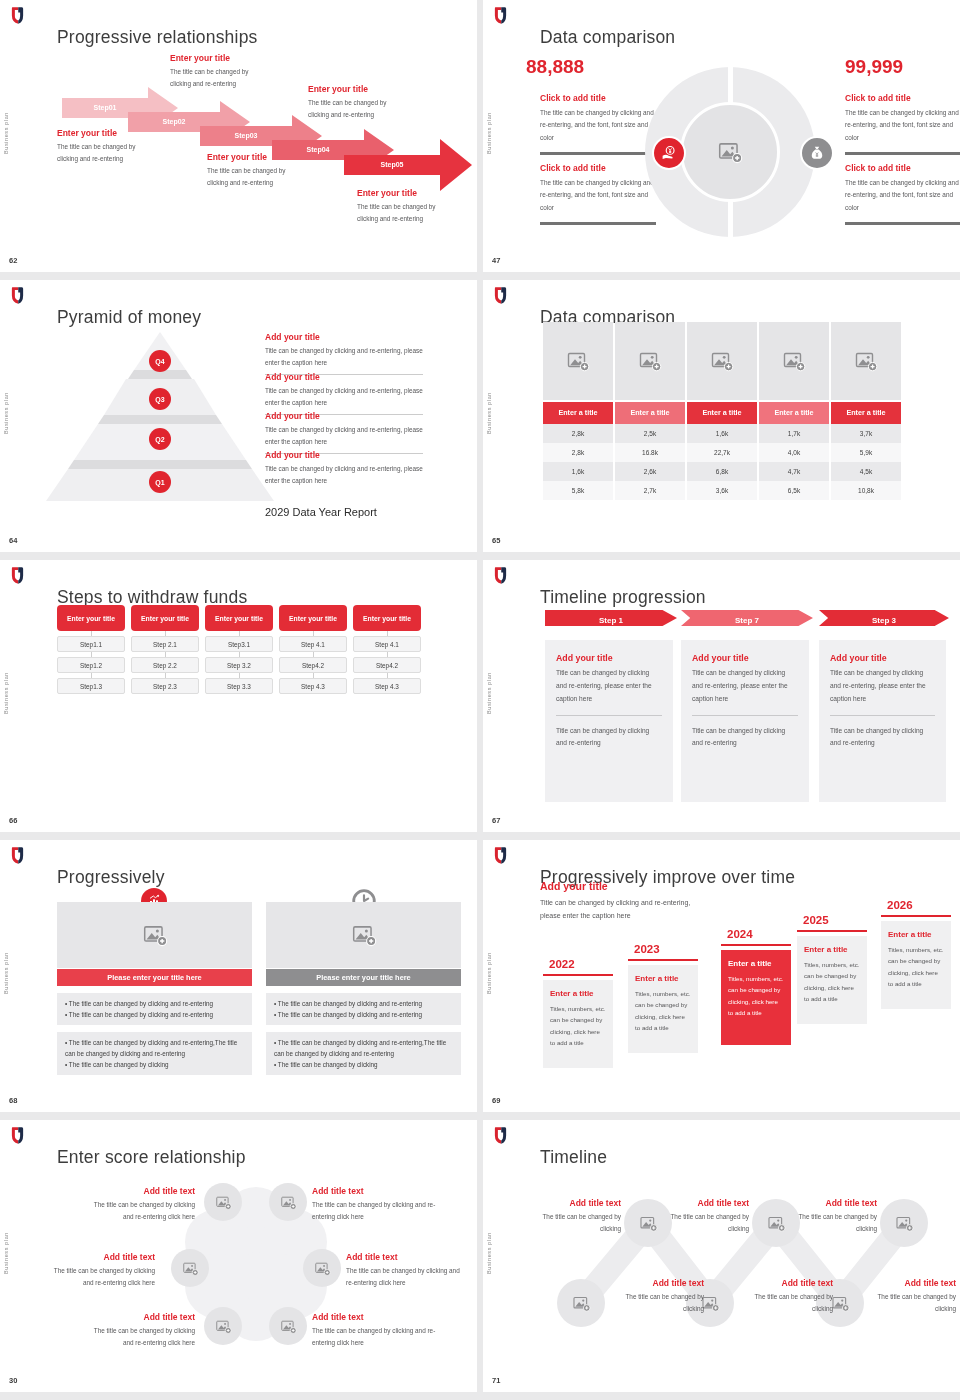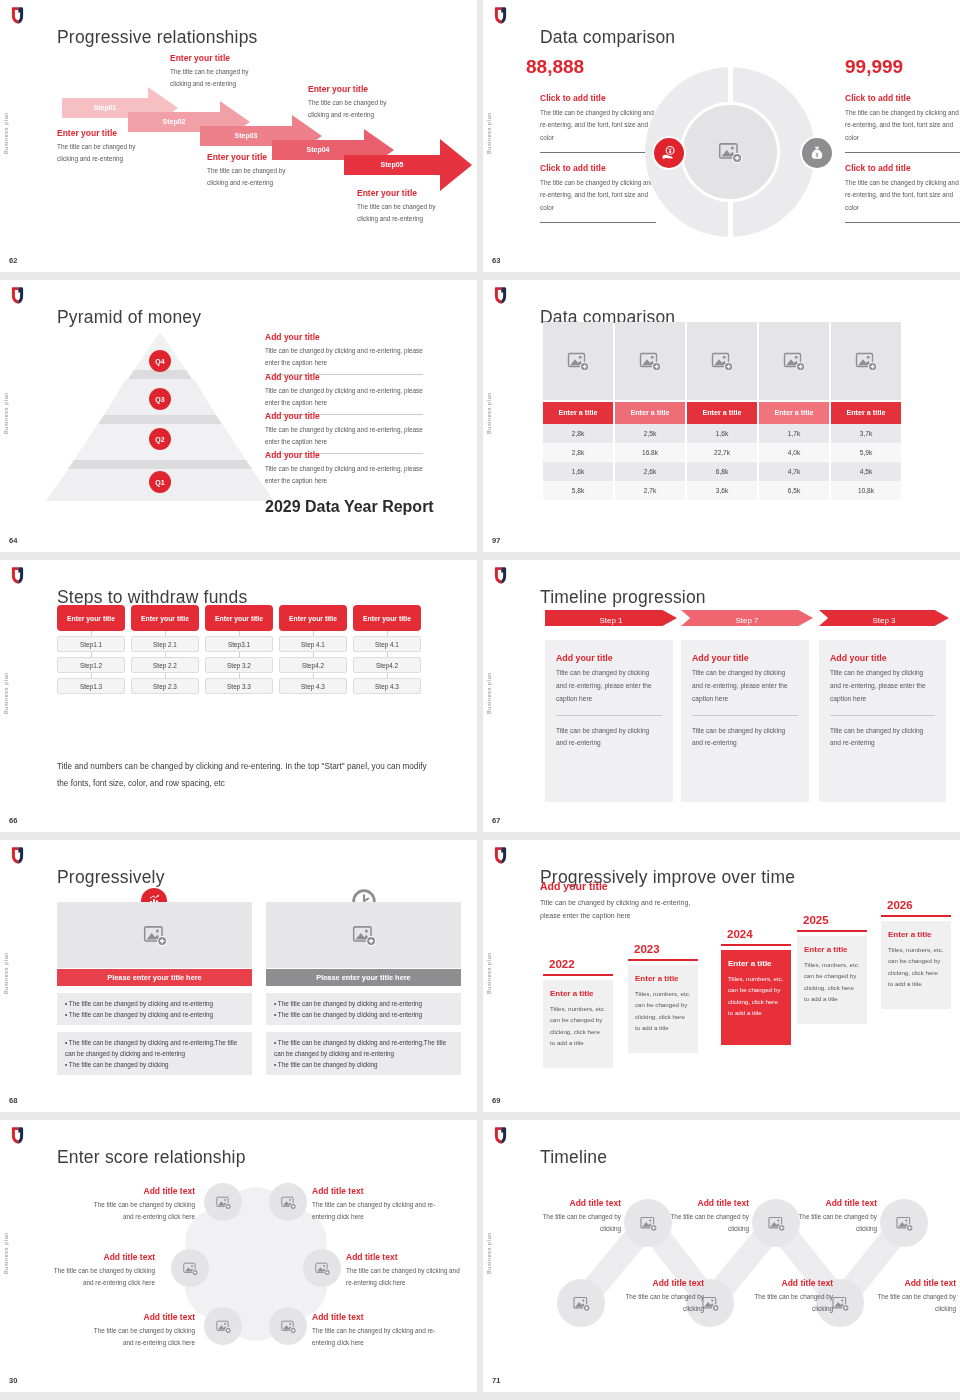--- a/index.html
+++ b/index.html
@@ -13,21 +13,21 @@
   .stitle{position:absolute;left:57px;top:12px;font-size:17.5px;font-weight:400;color:#3d3d3d;letter-spacing:.2px;}
   .tt{color:#E0242E;font-weight:bold;}
   .tx{color:#58585a;}
   
   .tb{position:absolute;width:100px;}
   .tb .tt{font-size:8.5px;margin-bottom:3px;display:block;}
   .tb .tx{font-size:6.4px;line-height:1.95;display:block;}
   .astep{position:absolute;width:62px;text-align:center;font-size:7px;font-weight:bold;color:#fff;}
   
   .bigval{position:absolute;font-size:19px;font-weight:bold;color:#E0242E;}
-  .sec{position:absolute;width:116px;border-bottom:1px solid #737373;padding-bottom:8px;}
+  .sec{position:absolute;width:116px;border-bottom:3px solid #737373;padding-bottom:8px;}
   .sec .tt{font-size:8.5px;display:block;margin-bottom:4px;}
   .sec .tx{font-size:6.4px;line-height:1.95;display:block;}
   .donut{position:absolute;border-radius:50%;}
   .badge{position:absolute;border-radius:50%;display:flex;align-items:center;justify-content:center;}
   
   .pitem{position:absolute;width:158px;border-bottom:1px solid #ccc;padding-bottom:6px;}
   .pitem.last{border-bottom:none;}
   .pitem .tt{font-size:8.5px;display:block;margin-bottom:3px;}
   .pitem .tx{font-size:6.4px;line-height:1.8;display:block;}
   .qcirc{position:absolute;width:22px;height:22px;border-radius:50%;background:#E0242E;color:#fff;font-size:7px;font-weight:bold;display:flex;align-items:center;justify-content:center;}
@@ -38,21 +38,21 @@
   .t65 .hd{height:22px;line-height:22px;text-align:center;color:#fff;font-size:7.2px;font-weight:bold;}
   .t65 .cell{height:19px;line-height:19px;text-align:center;font-size:6.5px;color:#3f3f3f;}
   
   .c66{position:absolute;left:57px;top:45px;display:flex;gap:6px;}
   .c66 .col{width:68px;display:flex;flex-direction:column;align-items:center;}
   .btn66{width:68px;height:26px;background:#E32C36;border-radius:4px;color:#fff;font-size:6.8px;font-weight:bold;display:flex;align-items:center;justify-content:center;}
   .conn{width:1px;height:5px;background:#cfcfcf;}
   .step66{width:68px;height:16px;background:#F4F4F5;border:1px solid #ddd;border-radius:2px;font-size:6.4px;color:#3f3f3f;display:flex;align-items:center;justify-content:center;box-sizing:border-box;}
   .note66{position:absolute;left:57px;top:198px;width:372px;font-size:8.2px;line-height:2.1;color:#3a3a3a;}
   
-  .rib{position:absolute;top:50px;height:16px;line-height:22px;text-align:center;color:#fff;font-weight:normal;font-size:8px;}
+  .rib{position:absolute;top:50px;height:16px;line-height:22px;text-align:center;color:#fff;font-weight:bold;font-size:8px;}
   .rib.first{clip-path:polygon(0 0,89% 0,100% 50%,89% 100%,0 100%);}
   .rib.chev{clip-path:polygon(0 0,89% 0,100% 50%,89% 100%,0 100%,7% 50%);}
   .card67{position:absolute;top:80px;height:162px;background:#F0F0F2;box-sizing:border-box;padding:13px 11px;}
   .card67 .tt{font-size:8.8px;display:block;margin-bottom:4px;}
   .card67 .tx{font-size:6.6px;line-height:1.95;display:block;}
   .card67 .div{border-top:1px solid #c9c9cb;margin:9px 0;}
   
   .panel{position:absolute;width:195px;}
   .imgarea{height:66px;background:#E6E6E8;display:flex;align-items:center;justify-content:center;}
   .banner{height:17px;line-height:17px;text-align:center;color:#fff;font-weight:bold;font-size:7.4px;margin-top:1px;}
@@ -195,21 +195,21 @@
     <div class="badge" style="left:169px;top:136px;width:30px;height:30px;background:#E0242E;border:2px solid #fff">
       <svg width="18" height="18">
           <use href="#icon-yuan-hand"></use>
         </svg>
     </div>
     <div class="badge" style="left:317px;top:136px;width:30px;height:30px;background:#8E8E90;border:2px solid #fff">
       <svg width="18" height="18">
           <use href="#icon-bag"></use>
         </svg>
     </div>
-    <div class="pagenum">63</div>
+    <div class="pagenum">47</div>
   </section>
 
   <section class="slide">
     <svg class="logo">
         <use href="#icon-logo"></use>
       </svg>
     <div class="brand">Business plan</div>
     <h2 class="stitle">Pyramid of money</h2>
     <svg class="abs" style="left:20px;top:48px" width="280" height="180" viewBox="0 0 280 180">
       <polygon points="140,4 166,42 114,42" fill="#F1F1F3"></polygon>
@@ -233,21 +233,21 @@
       <span class="tx">Title can be changed by clicking and re-entering, please enter the caption here</span>
     </div>
     <div class="pitem" style="left:265px;top:131px">
       <span class="tt">Add your title</span>
       <span class="tx">Title can be changed by clicking and re-entering, please enter the caption here</span>
     </div>
     <div class="pitem last" style="left:265px;top:170px">
       <span class="tt">Add your title</span>
       <span class="tx">Title can be changed by clicking and re-entering, please enter the caption here</span>
     </div>
-    <div class="abs" style="left:265px;top:218px;font-size:16px;font-weight:bold;color:#2b2b2b">2029 Data Year Report</div>
+    <div class="abs" style="left:265px;top:226px;font-size:11px;font-weight:normal;color:#2b2b2b">2029 Data Year Report</div>
     <div class="pagenum">64</div>
   </section>
 
   <section class="slide">
     <svg class="logo">
         <use href="#icon-logo"></use>
       </svg>
     <div class="brand">Business plan</div>
     <h2 class="stitle">Data comparison</h2>
     <div class="t65">
@@ -305,21 +305,21 @@
               <use href="#icon-img"></use>
             </svg>
           </div>
         <div class="hd" style="background:#E4323C">Enter a title</div>
         <div class="cell" style="background:#E9E9EB">3,7k</div>
         <div class="cell" style="background:#F7F7F8">5,9k</div>
         <div class="cell" style="background:#E9E9EB">4,5k</div>
         <div class="cell" style="background:#F7F7F8">10,8k</div>
       </div>
     </div>
-    <div class="pagenum">97</div>
+    <div class="pagenum">65</div>
   </section>
 
   <section class="slide">
     <svg class="logo">
         <use href="#icon-logo"></use>
       </svg>
     <div class="brand">Business plan</div>
     <h2 class="stitle">Steps to withdraw funds</h2>
     <div class="c66">
       <div class="col">
@@ -361,21 +361,20 @@
       <div class="col">
         <div class="btn66">Enter your title</div>
         <div class="conn"></div>
         <div class="step66">Step 4.1</div>
         <div class="conn"></div>
         <div class="step66">Step4.2</div>
         <div class="conn"></div>
         <div class="step66">Step 4.3</div>
       </div>
     </div>
-    <div class="note66">Title and numbers can be changed by clicking and re-entering. In the top "Start" panel, you can modify the fonts, font size, color, and row spacing, etc</div>
     <div class="pagenum">66</div>
   </section>
 
   <section class="slide">
     <svg class="logo">
         <use href="#icon-logo"></use>
       </svg>
     <div class="brand">Business plan</div>
     <h2 class="stitle">Timeline progression</h2>
     <div class="rib first" style="left:62px;width:132px;background:#E32C36">Step 1</div>

